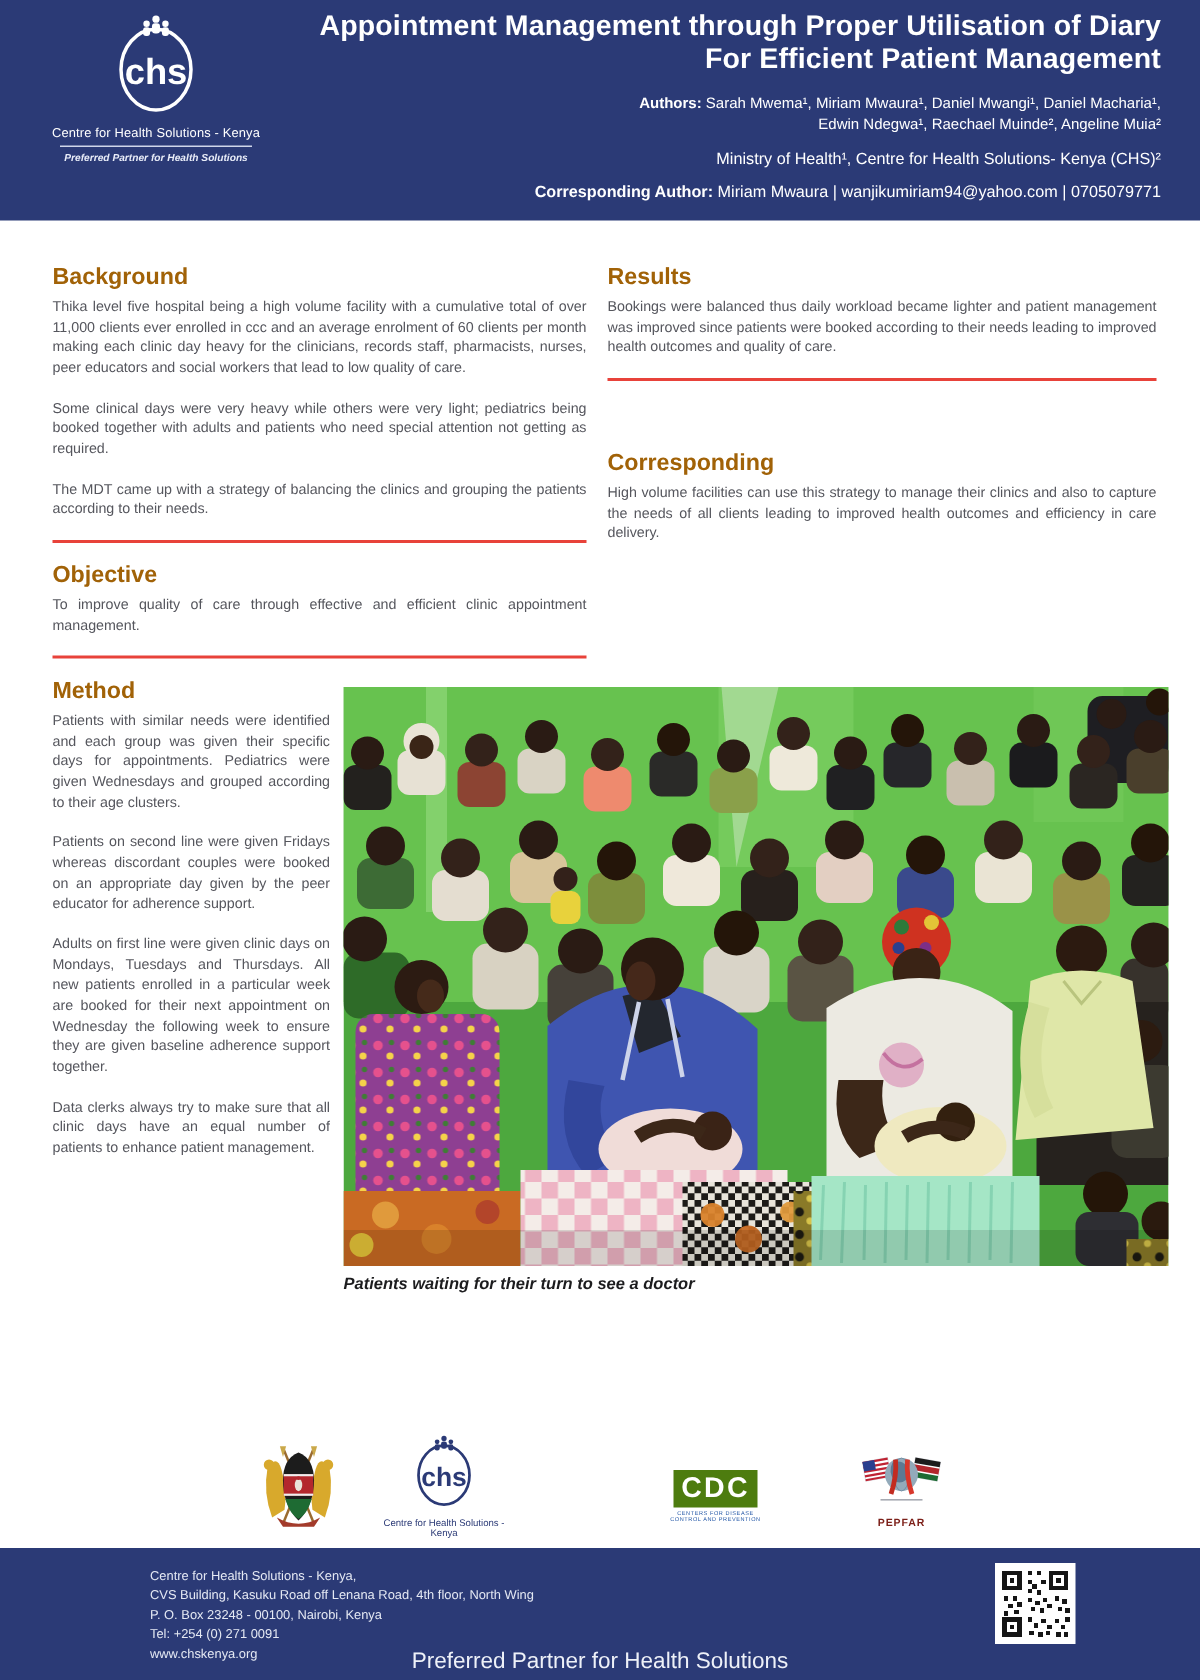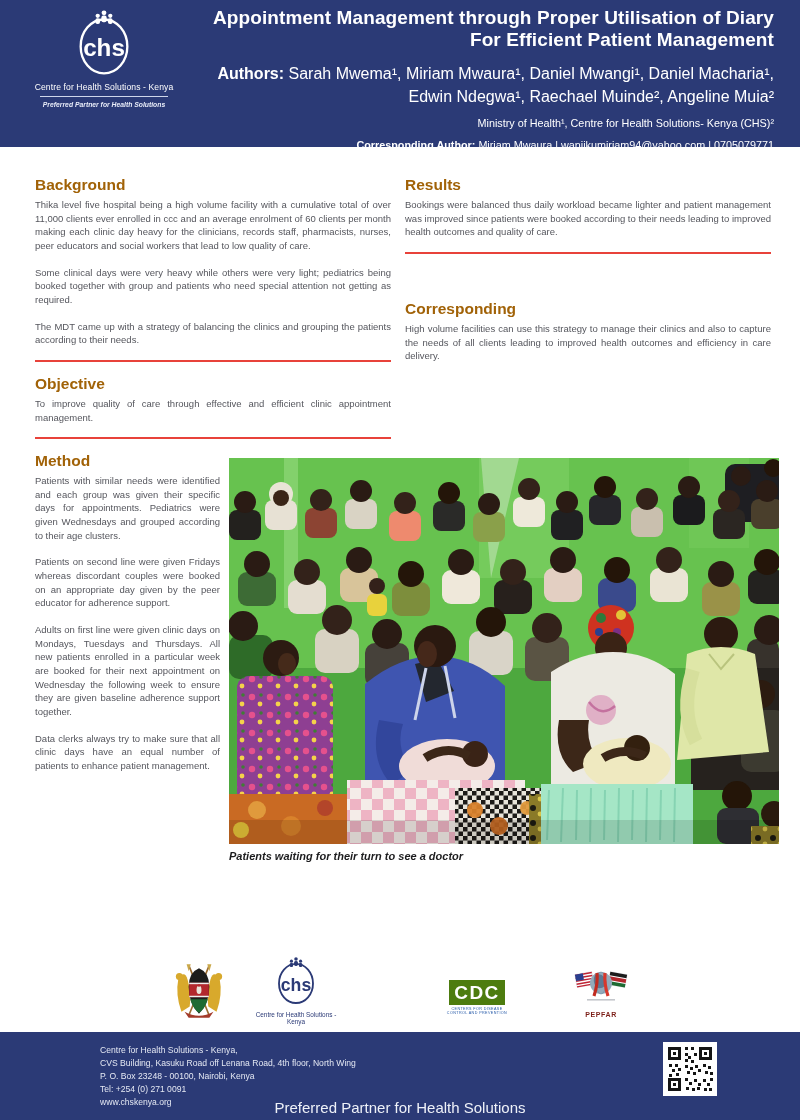--- a/index.html
+++ b/index.html
@@ -7,21 +7,21 @@
   .poster{position:relative;width:800px;height:1120px;background:#ffffff;overflow:hidden;
           font-family:"Liberation Sans",sans-serif;}
   
   .hdr{position:absolute;left:0;top:0;width:800px;height:147px;background:#2b3a76;}
   .logo-block{position:absolute;left:34px;top:6px;width:140px;text-align:center;color:#fff;}
   .logo-name{font-size:8.6px;margin-top:2px;letter-spacing:.1px;}
   .logo-rule{height:1px;background:#cfd6ea;margin:4px 6px 4px 6px;}
   .logo-tag{font-size:6.8px;font-style:italic;font-weight:bold;color:#e8ecf8;}
   .hdr-right{position:absolute;top:7px;right:26px;width:620px;text-align:right;color:#ffffff;}
   .hdr-title{font-size:19px;line-height:1.17;font-weight:bold;letter-spacing:.1px;}
-  .hdr-authors{margin-top:12px;font-size:16px;line-height:1.38;}
+  .hdr-authors{margin-top:12px;font-size:10px;line-height:1.38;}
   .hdr-affil{margin-top:9px;font-size:10.8px;}
   .hdr-corr{margin-top:10px;font-size:10.8px;}
   .hdr b{font-weight:bold;}
   
   .col-a{position:absolute;left:35px;top:176px;width:356px;}
   .col-b{position:absolute;left:405px;top:176px;width:366px;}
   .col-method{position:absolute;left:35px;top:452px;width:185px;}
   .sec-h{font-size:15.5px;color:#a16207;font-weight:bold;margin:0 0 4px 0;}
   .p{font-size:9.5px;color:#55565d;line-height:1.44;text-align:justify;margin:0 0 13px 0;}
   .divider{height:2px;background:#e8423a;border:0;margin:3px 0 13px 0;}
@@ -84,21 +84,21 @@
       <div class="hdr-corr">
         <b>Corresponding Author:</b>
         <span>Miriam Mwaura | wanjikumiriam94@yahoo.com | 0705079771</span>
       </div>
     </div>
   </header>
 
   <section class="col-a">
     <h2 class="sec-h">Background</h2>
     <p class="p">Thika level five hospital being a high volume facility with a cumulative total of over 11,000 clients ever enrolled in  ccc and an average enrolment of 60 clients per month making each clinic day heavy for the clinicians, records staff, pharmacists, nurses, peer educators and social workers that lead to low quality of care.</p>
-    <p class="p">Some clinical days were very heavy while others were very light; pediatrics being booked together with group and patients who need special attention not getting as required.</p>
+    <p class="p">Some clinical days were very heavy while others were very light; pediatrics being booked together with adults and patients who need special attention not getting as required.</p>
     <p class="p">The MDT came up with a strategy of balancing the clinics and grouping the patients according to their needs.</p>
     <div class="divider"></div>
     <h2 class="sec-h">Objective</h2>
     <p class="p">To improve quality of care through effective and efficient clinic appointment management.</p>
     <div class="divider"></div>
   </section>
 
   <section class="col-b">
     <h2 class="sec-h">Results</h2>
     <p class="p">Bookings were balanced thus daily workload became lighter and patient management was improved since patients were booked according to their needs leading to improved health outcomes and quality of care.</p>

